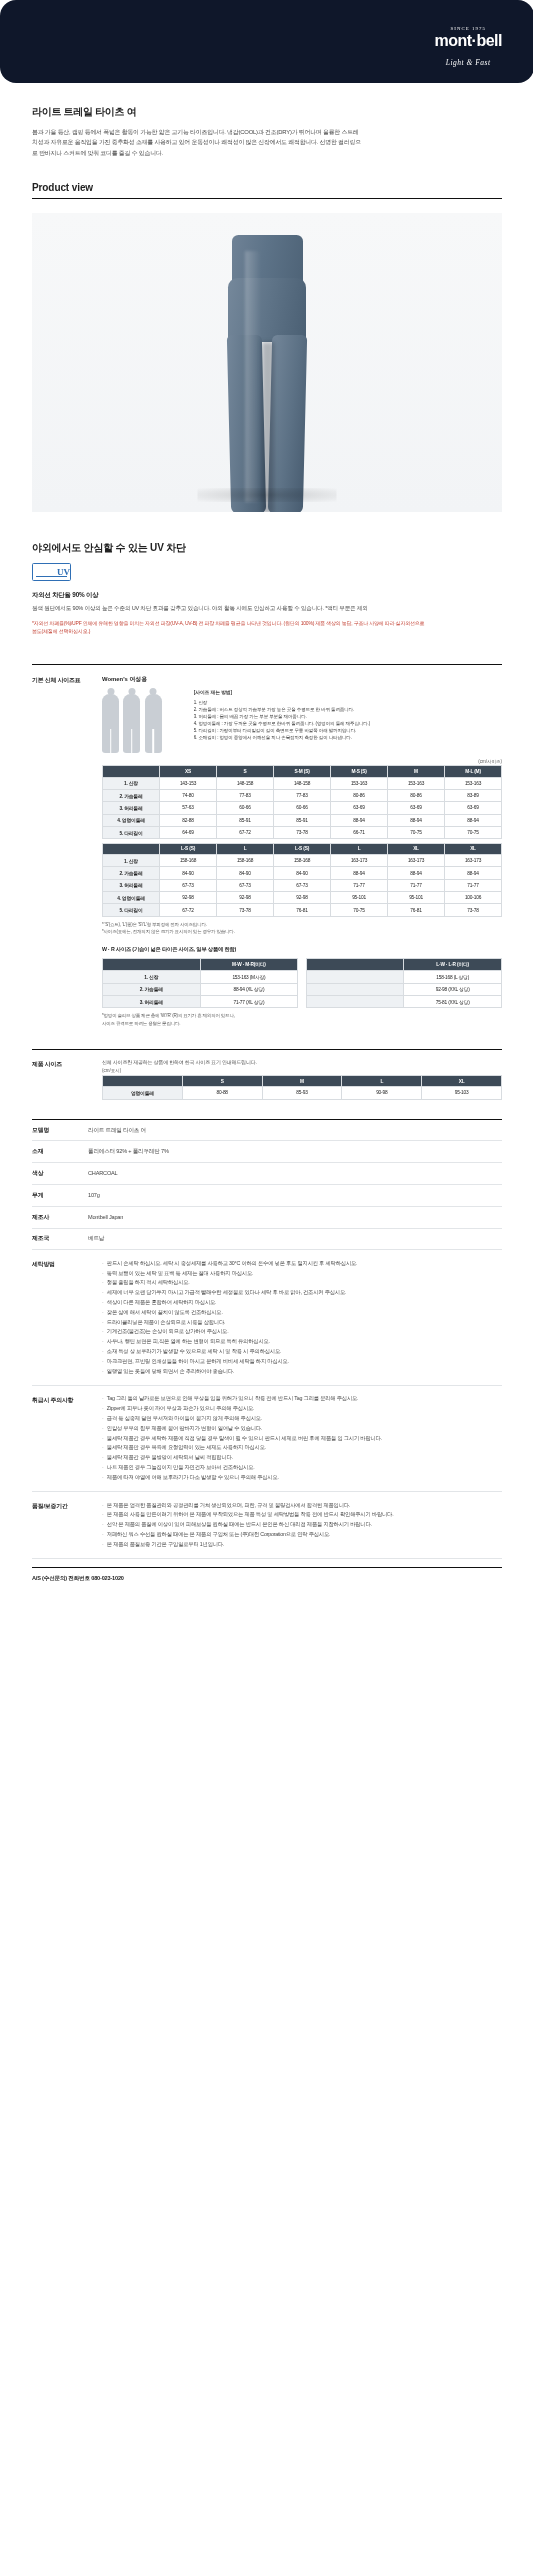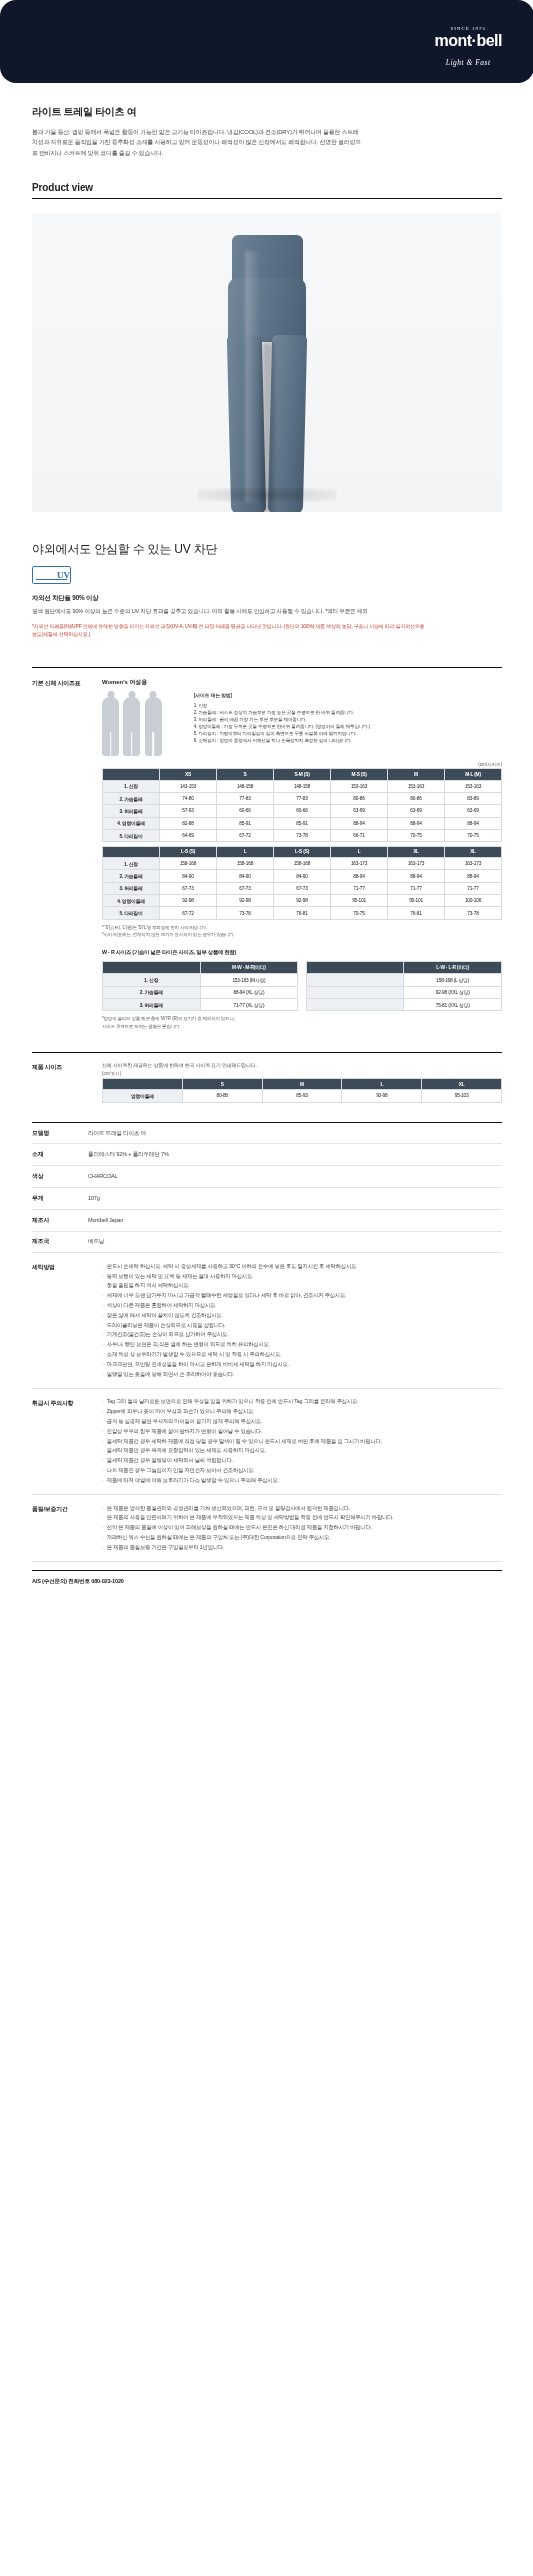--- a/index.html
+++ b/index.html
@@ -129,22 +129,22 @@
     position:absolute;
     bottom:9.6px; left:50%;
     transform:translateX(-50%);
     width:139px; height:14px;
     background:radial-gradient(ellipse at center, rgba(0,0,0,0.16), rgba(0,0,0,0));
   }
 
   
   .uv-block { margin-top:29px; }
   .uv-title {
-    font-size:12px;
-    font-weight:normal;
+    font-size:10px;
+    font-weight:bold;
     letter-spacing:-0.2px;
   }
   .uv-badge {
     margin-top:8.5px;
     width:25.6px; height:18px;
     border:1.1px solid #2f6fb5;
     border-radius:1.6px;
     display:flex; align-items:center; justify-content:flex-end;
     color:#2f6fb5;
     font-weight:bold;

